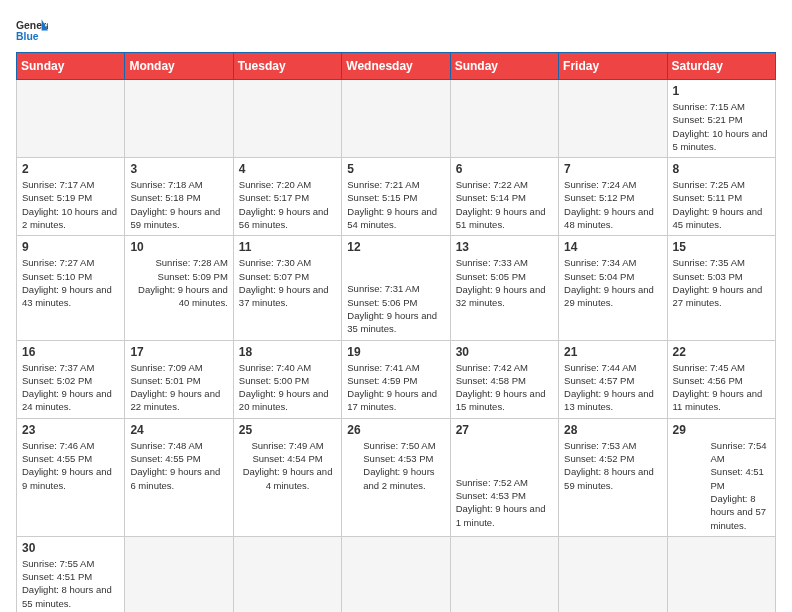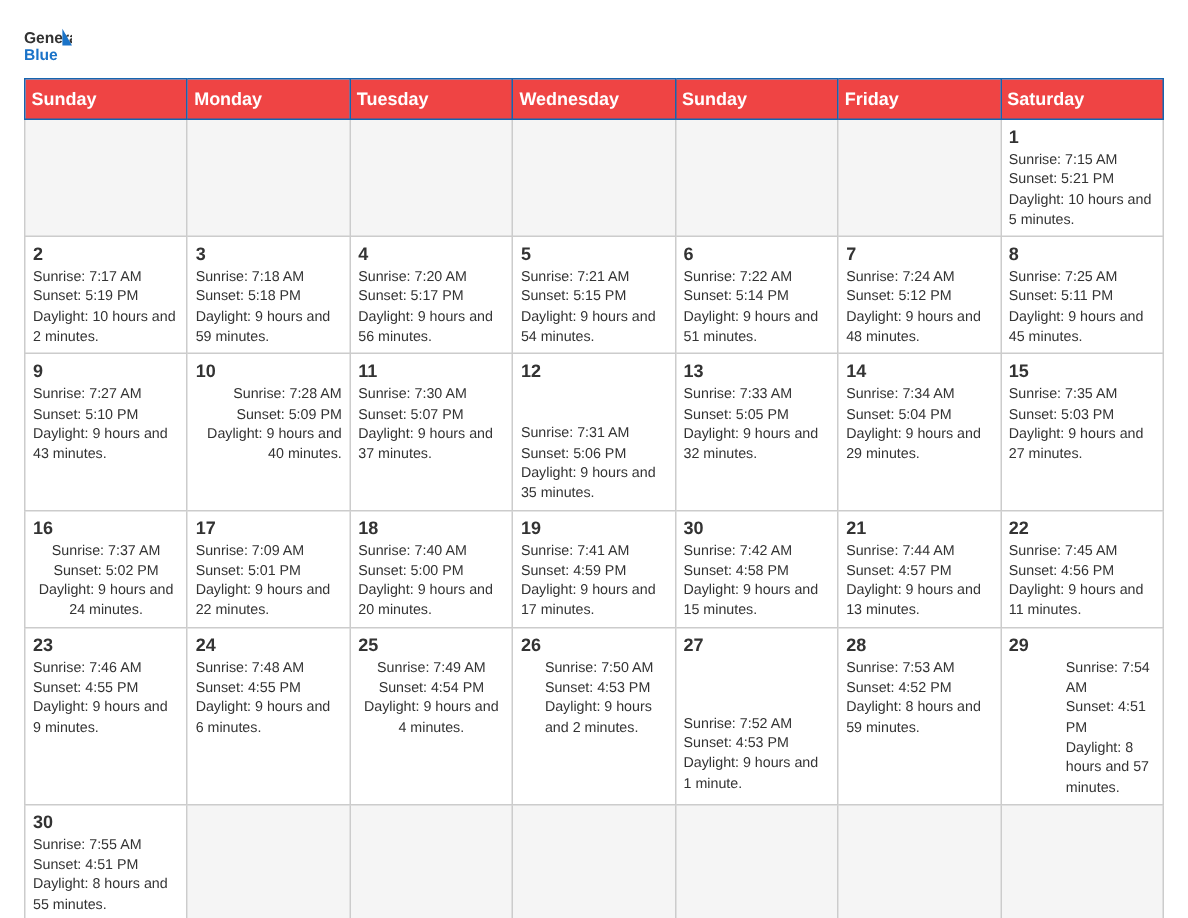--- a/index.html
+++ b/index.html
@@ -207,21 +207,21 @@
         <td>
           <span class="day-num">15</span>
           <div class="day-info" style="white-space: pre-line;">Sunrise: 7:35 AM
 Sunset: 5:03 PM
 Daylight: 9 hours and 27 minutes.</div>
         </td>
       </tr>
       <tr>
         <td>
           <span class="day-num">16</span>
-          <div class="day-info" style="white-space: pre-line; text-align: center;">Sunrise: 7:37 AM
+          <div class="day-info" style="white-space: pre-line;">Sunrise: 7:37 AM
 Sunset: 5:02 PM
 Daylight: 9 hours and 24 minutes.</div>
         </td>
         <td>
           <span class="day-num">17</span>
           <div class="day-info" style="white-space: pre-line;">Sunrise: 7:09 AM
 Sunset: 5:01 PM
 Daylight: 9 hours and 22 minutes.</div>
         </td>
         <td>

